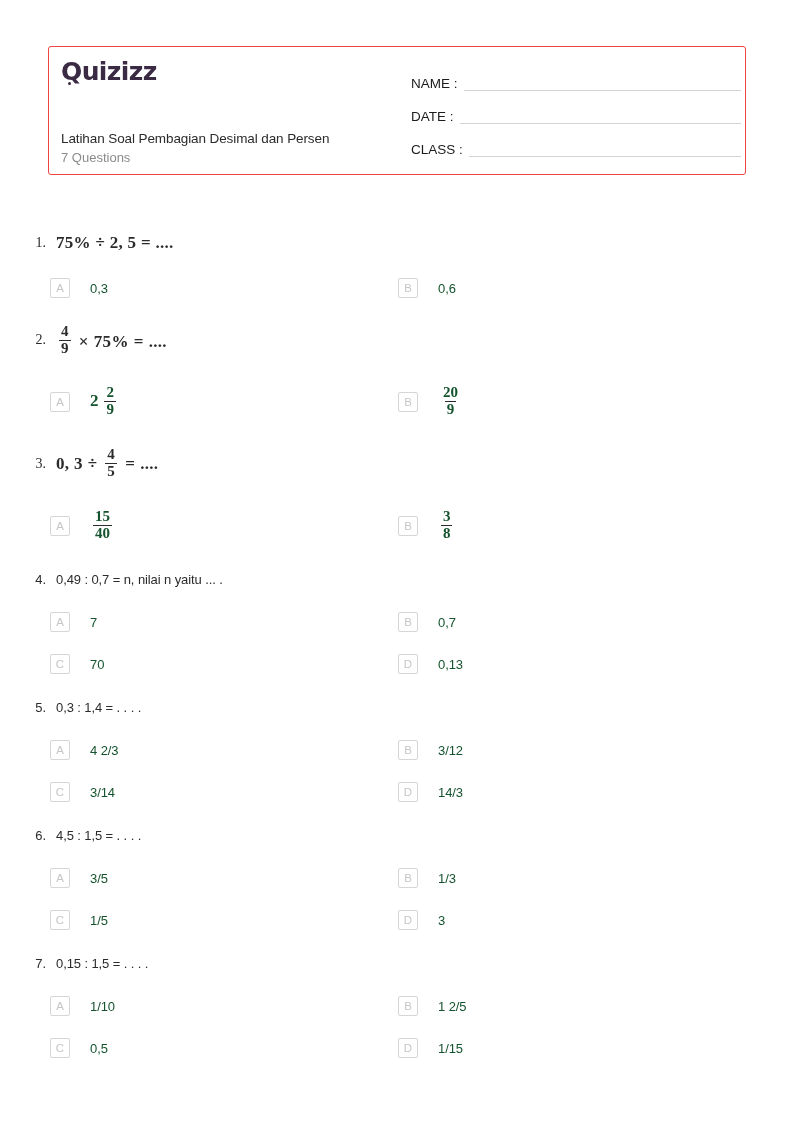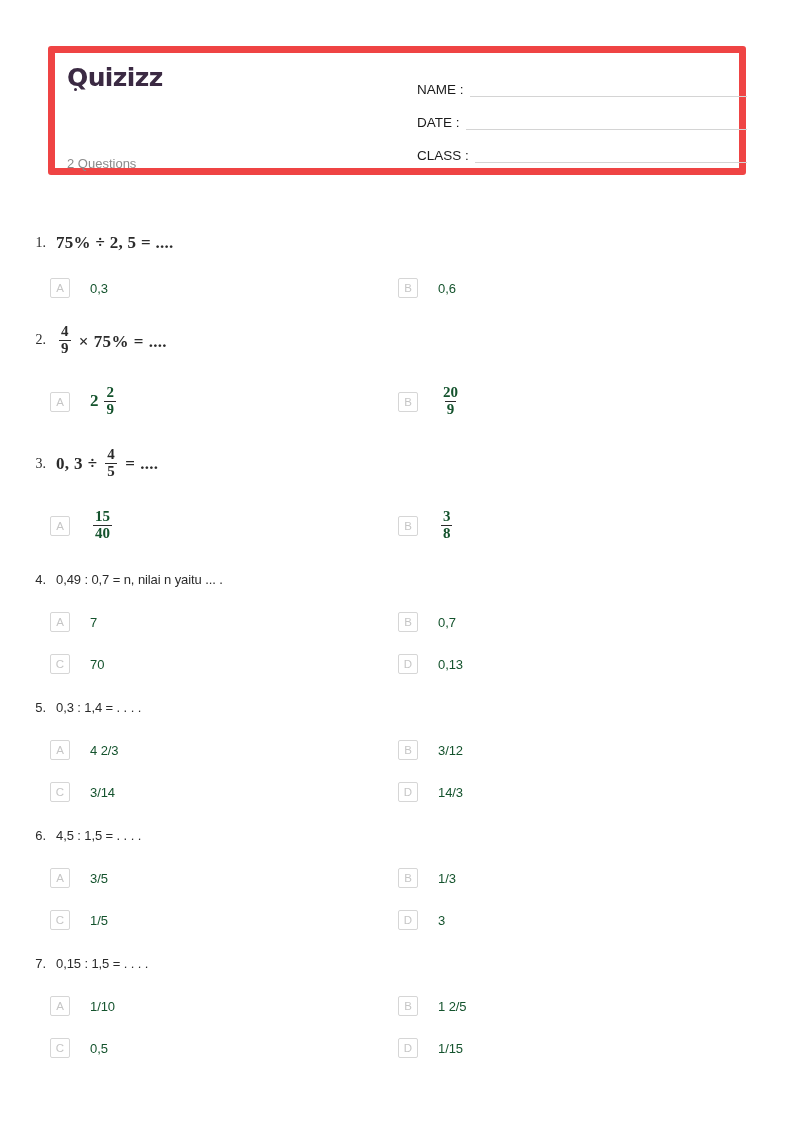--- a/index.html
+++ b/index.html
@@ -16,21 +16,21 @@
     position: relative;
   }
 
   
   .header-card {
     position: absolute;
     left: 48px;
     top: 46px;
     width: 698px;
     height: 129px;
-    border: 7px solid #ef4444;
+    border: 1px solid #ef4444;
     border-radius: 3px;
     box-sizing: border-box;
     background: #fff;
   }
   .header-left {
     position: absolute;
     left: 12px;
     top: 0;
     width: 350px;
     height: 100%;
@@ -212,21 +212,22 @@
 </style>
 </head>
 <body>
 
 <div class="header-card">
   <div class="header-left">
     <div class="logo">
       <span class="q-wrap">Quizizz</span>
       <span class="q-dot"></span>
     </div>
-    <div class="quiz-subtitle">2 Questions</div>
+    <div class="quiz-title">Latihan Soal Pembagian Desimal dan Persen</div>
+    <div class="quiz-subtitle">7 Questions</div>
   </div>
 
   <div class="header-right">
     <div class="field-row">
       <span class="field-label">NAME :</span>
       <span class="field-line"></span>
     </div>
     <div class="field-row">
       <span class="field-label">DATE :</span>
       <span class="field-line"></span>

